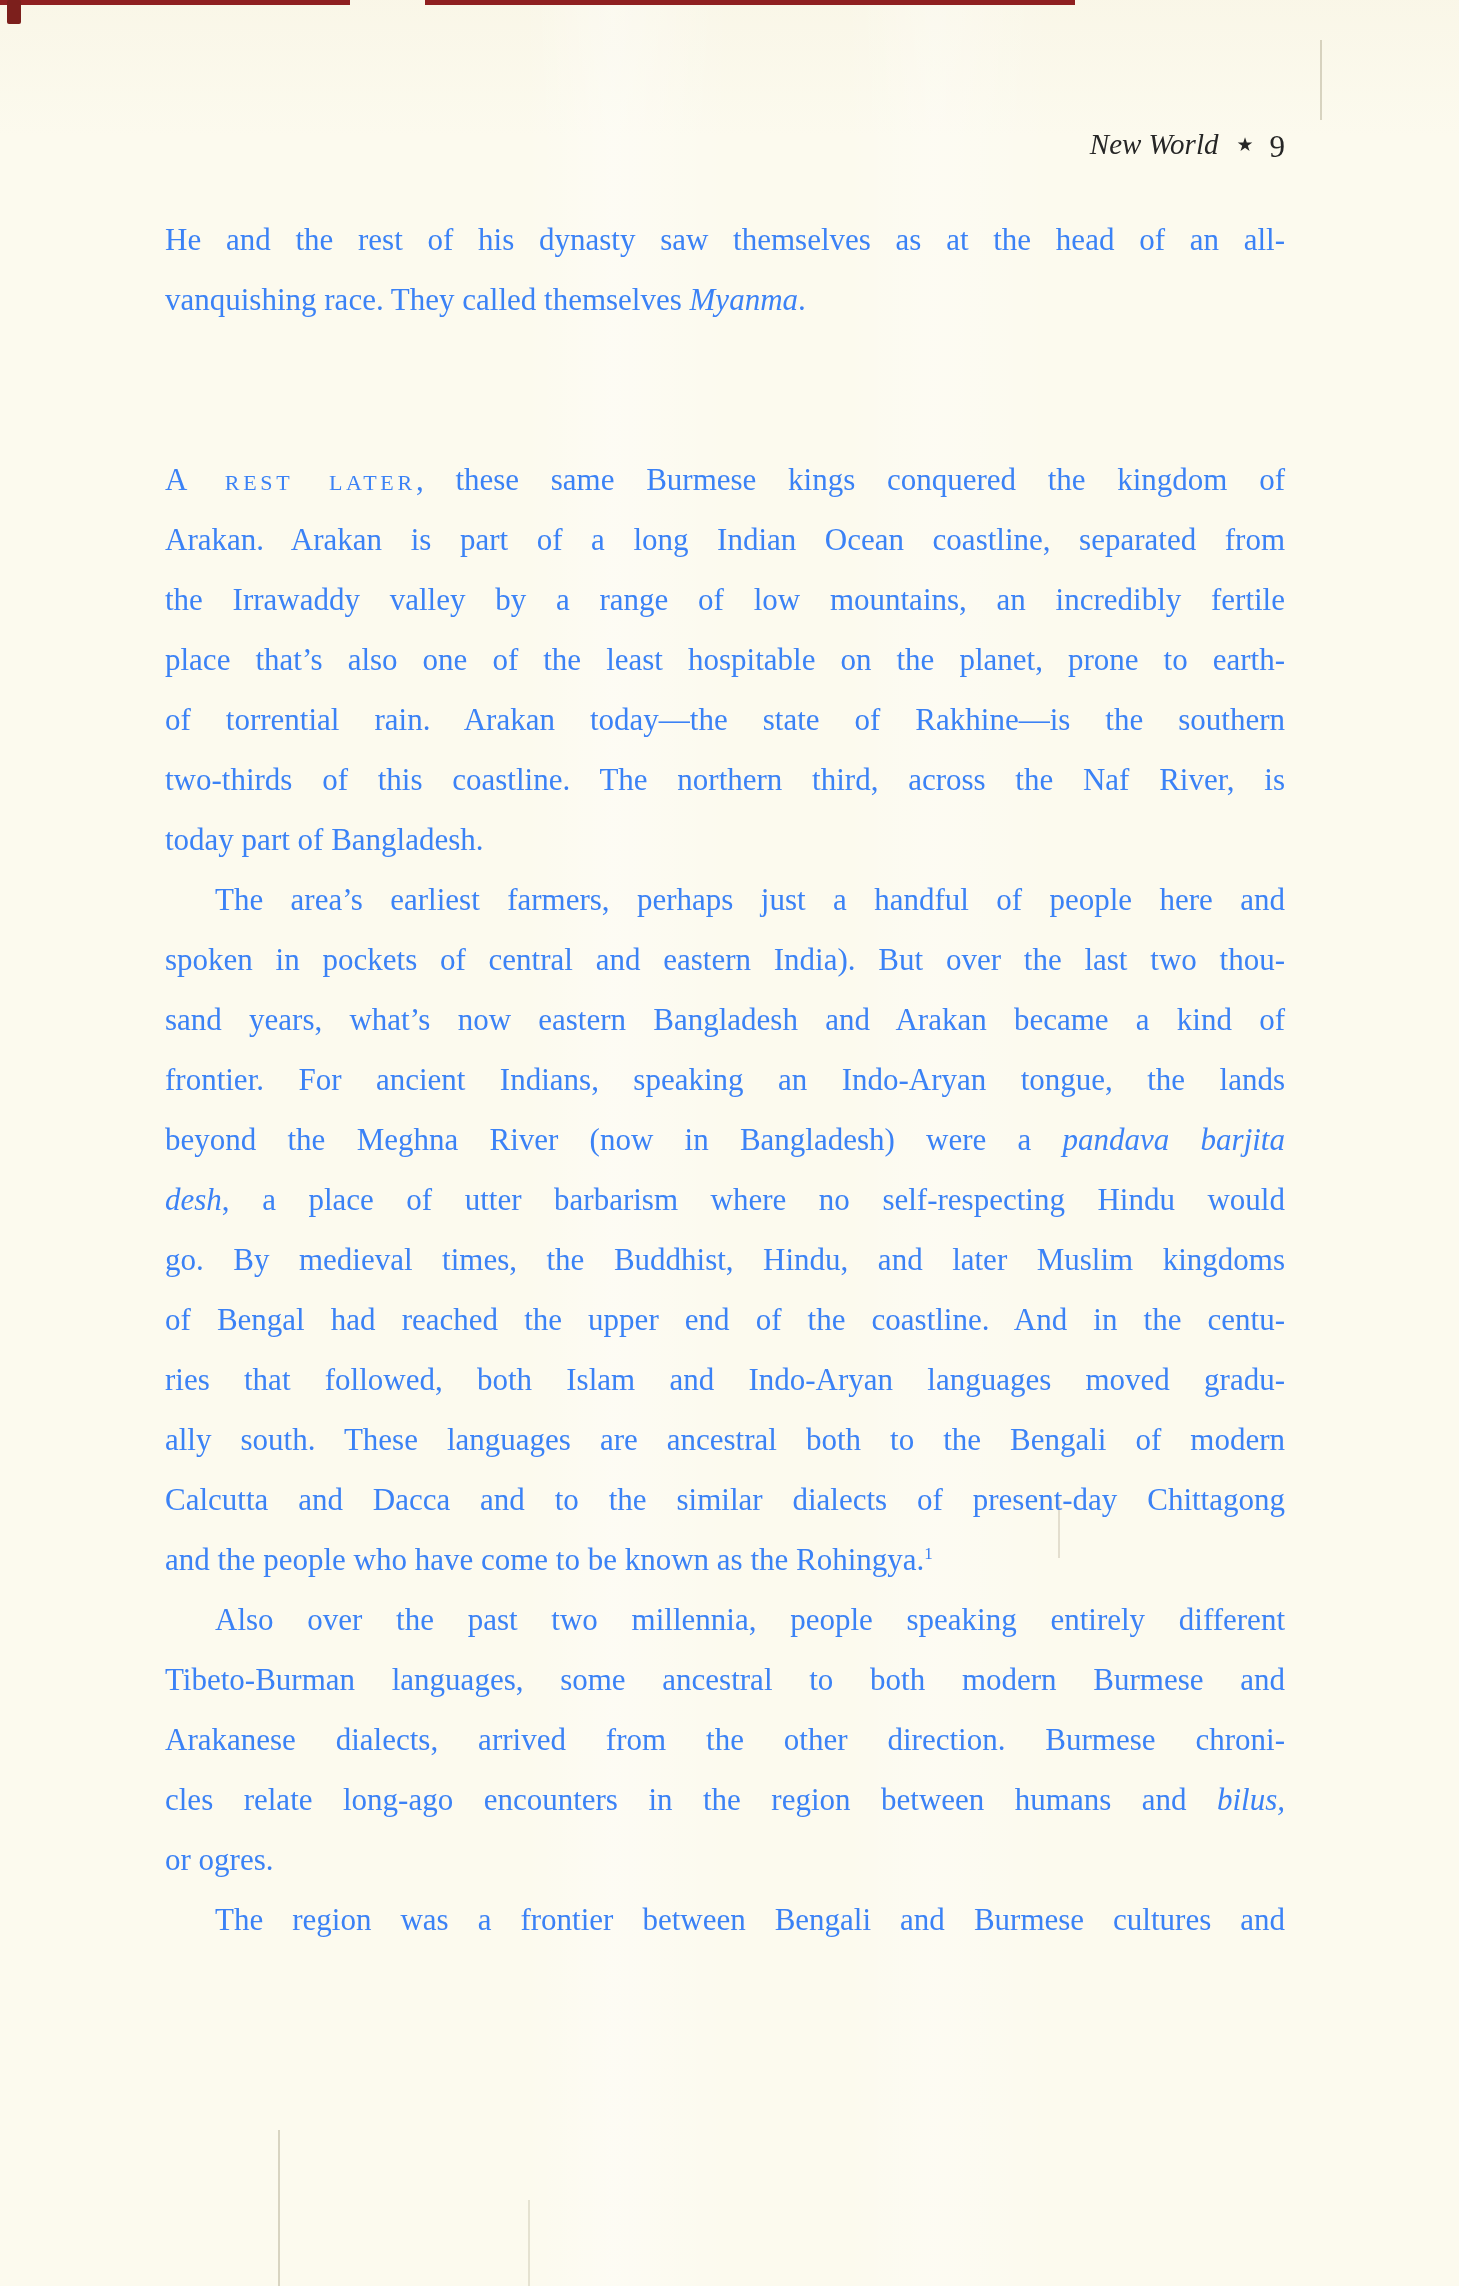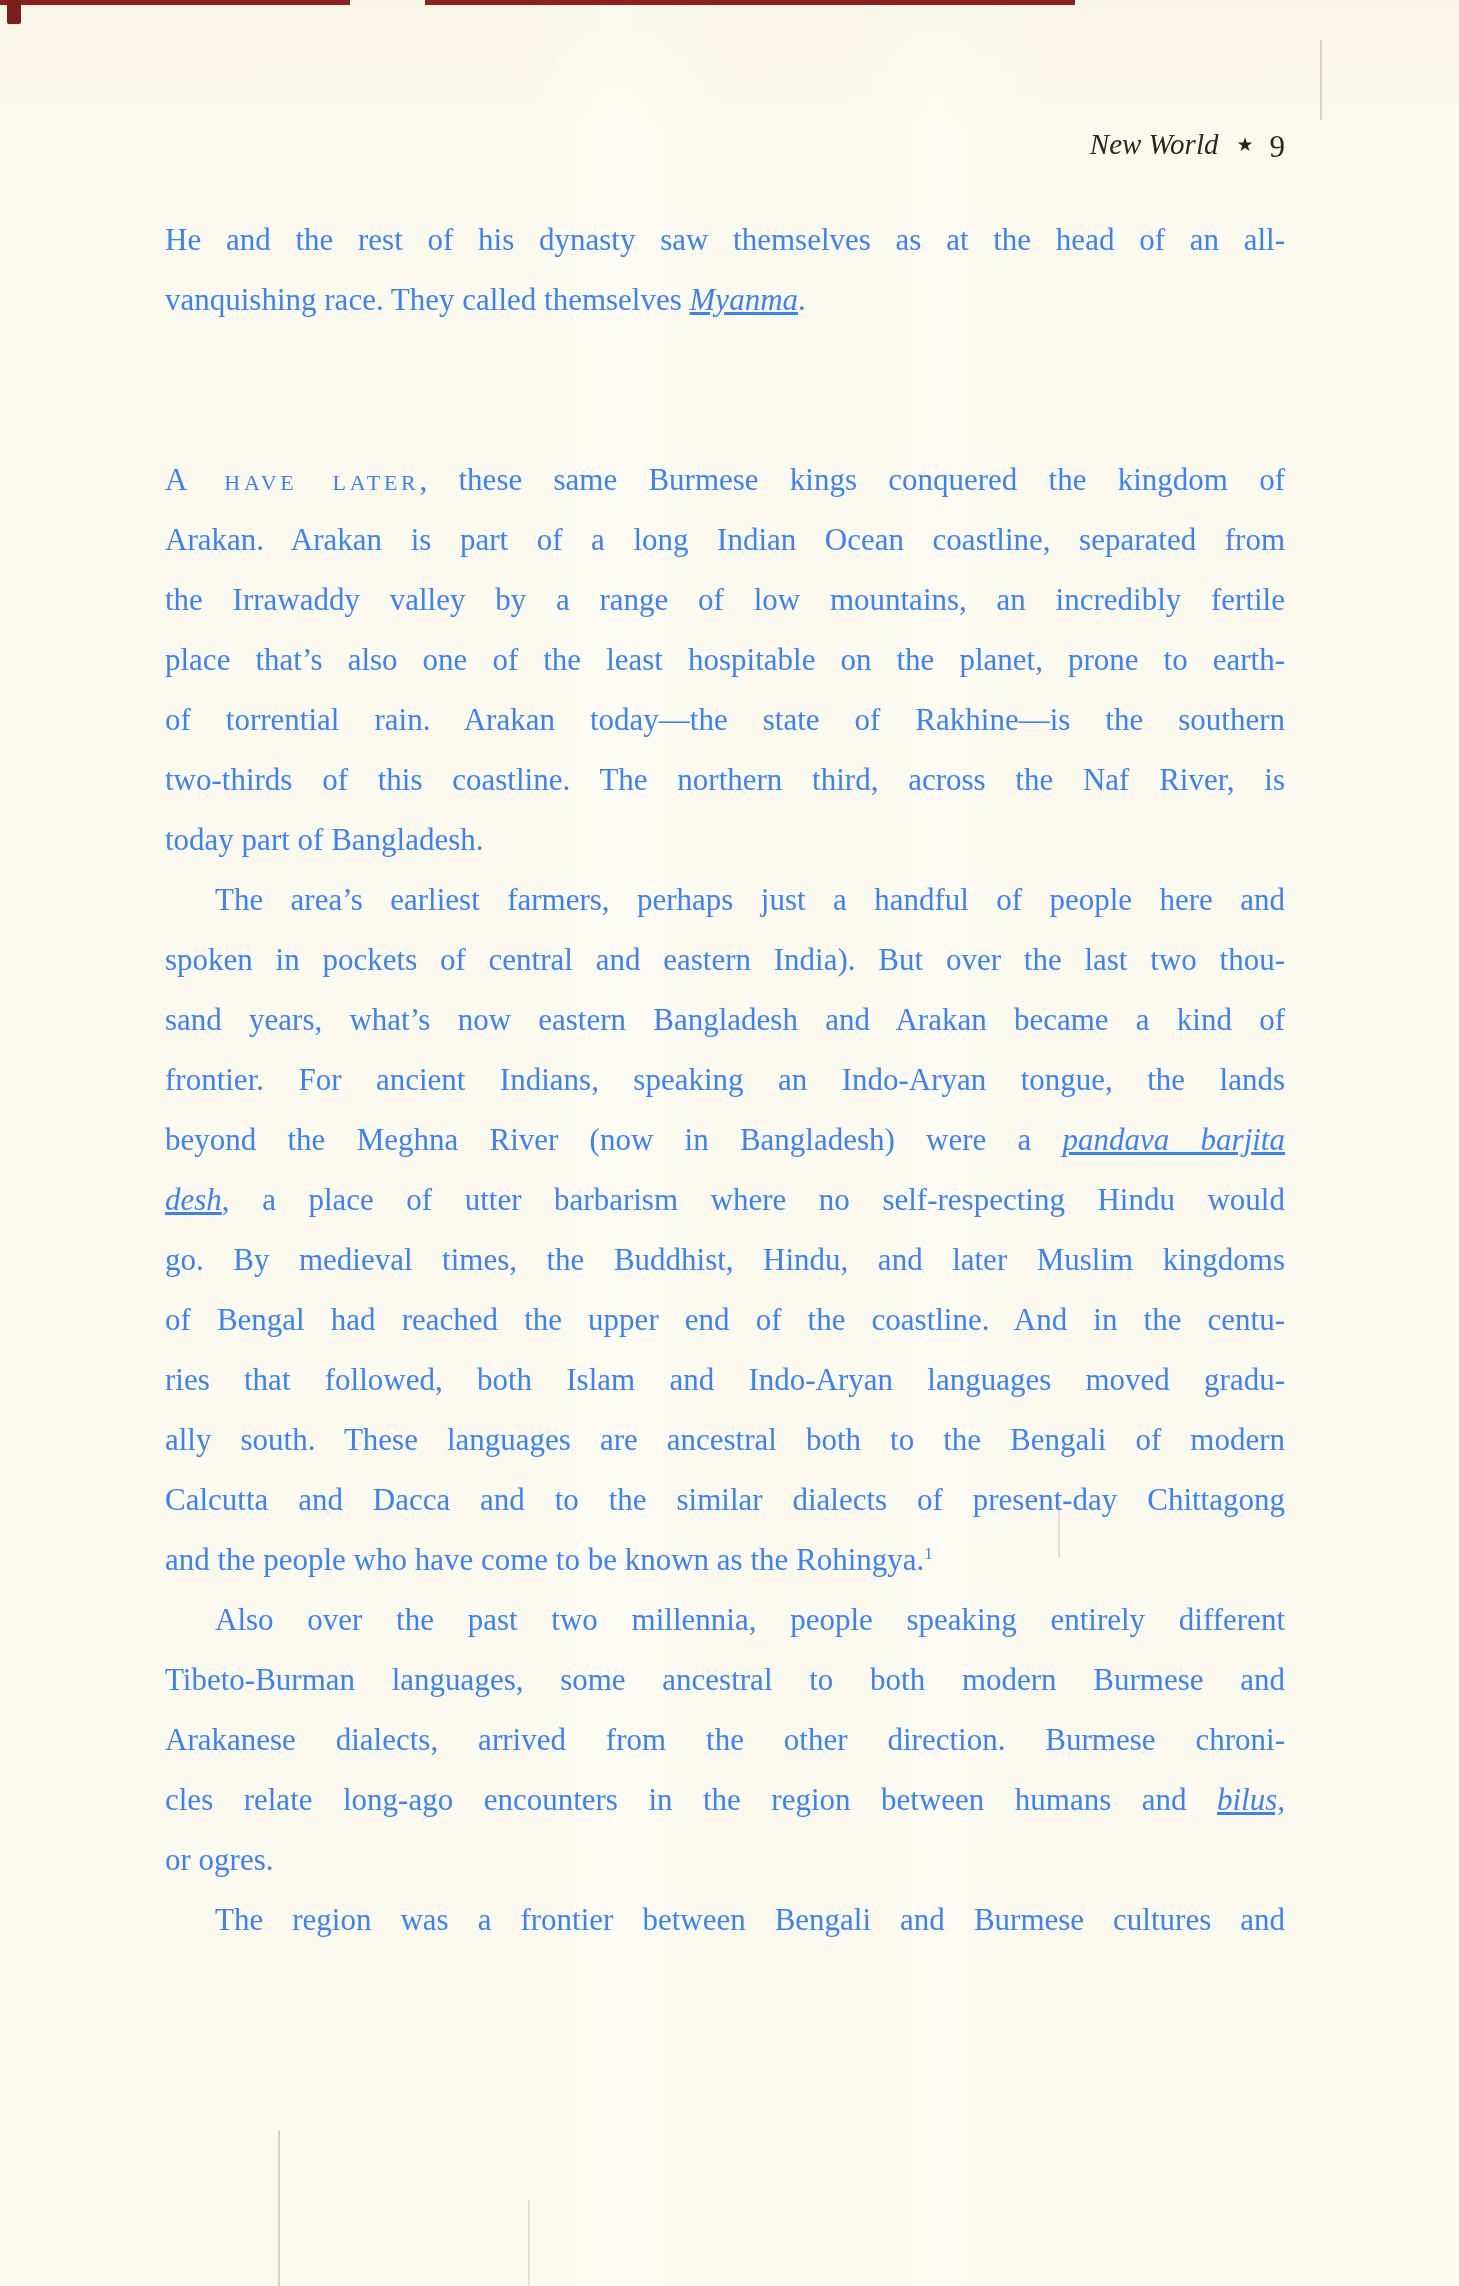--- a/index.html
+++ b/index.html
@@ -35,21 +35,21 @@
 
   .content {
     position:absolute; left:165px; top:210px; width:1120px;
     font-size:31px; line-height:60px; color:#3b82f6;
   }
   .para { margin:0; }
   .para.gap { margin-top:120px; }
   .para.indent .line:first-child { text-indent:50px; }
   .line { text-align:justify; text-align-last:justify; height:60px; }
   .line.last { text-align-last:left; }
-  .i  { font-style:italic;text-decoration:underline; }
+  .i  { font-style:italic; }
   .sc { font-variant-caps:small-caps; letter-spacing:0.12em; }
   .sup { vertical-align:super; font-size:0.55em; line-height:0; }
 </style>
 </head>
 <body>
 
 <div class="page">
 
   <div class="redbar seg1"></div>
   <div class="redbar seg2"></div>
@@ -62,21 +62,21 @@
   <div class="header">
     <span>New World</span><span class="star">★</span><span class="pnum">9</span>
   </div>
 
   <div class="content">
       <div class="para">
         <div class="line"><span>He and the rest of his dynasty saw themselves as at the head of an all-</span></div>
         <div class="line last"><span>vanquishing race. They called themselves </span><span class="i">Myanma</span><span>.</span></div>
       </div>
       <div class="para gap">
-        <div class="line"><span class="sc">A have later</span><span>, these same Burmese kings conquered the kingdom of</span></div>
+        <div class="line"><span class="sc">A rest later</span><span>, these same Burmese kings conquered the kingdom of</span></div>
         <div class="line"><span>Arakan. Arakan is part of a long Indian Ocean coastline, separated from</span></div>
         <div class="line"><span>the Irrawaddy valley by a range of low mountains, an incredibly fertile</span></div>
         <div class="line"><span>place that’s also one of the least hospitable on the planet, prone to earth-</span></div>
         <div class="line"><span>of torrential rain. Arakan today—the state of Rakhine—is the southern</span></div>
         <div class="line"><span>two-thirds of this coastline. The northern third, across the Naf River, is</span></div>
         <div class="line last"><span>today part of Bangladesh.</span></div>
       </div>
       <div class="para indent">
         <div class="line"><span>The area’s earliest farmers, perhaps just a handful of people here and</span></div>
         <div class="line"><span>spoken in pockets of central and eastern India). But over the last two thou-</span></div>

